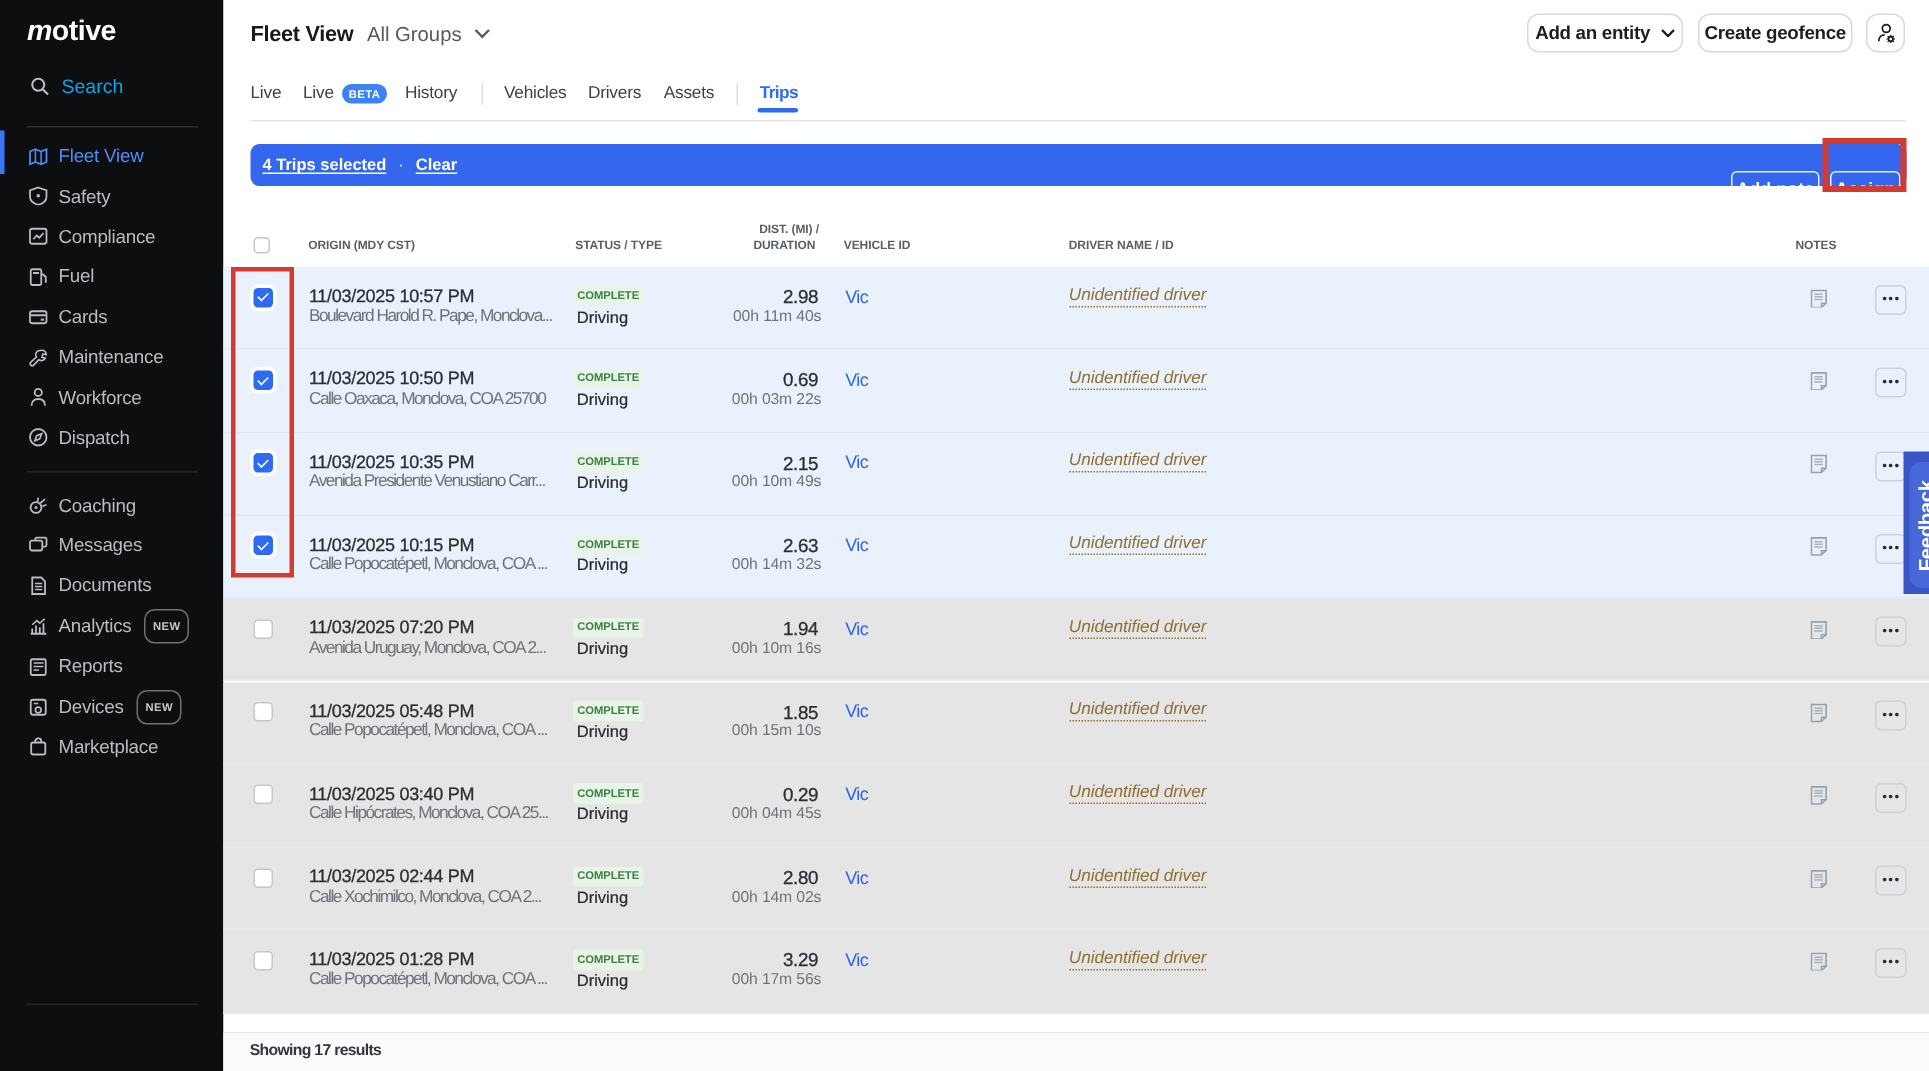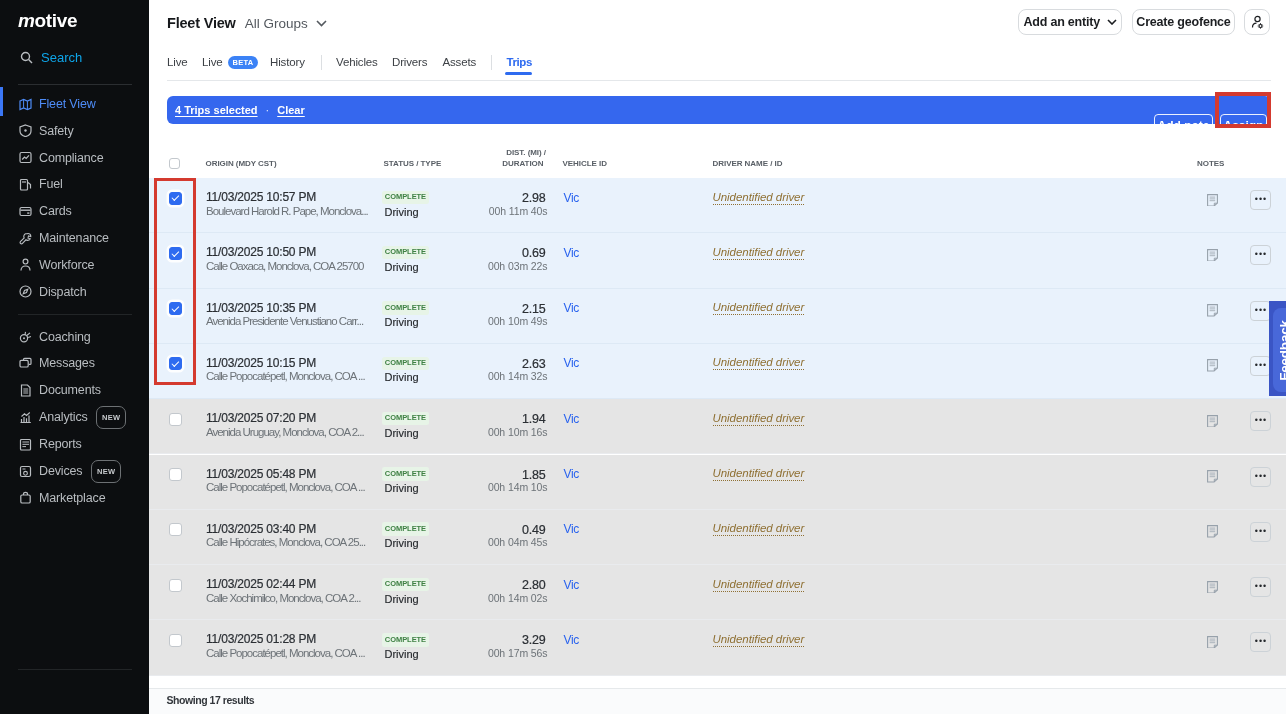--- a/index.html
+++ b/index.html
@@ -371,37 +371,37 @@
             </svg></span>
     <span class="dots"></span>
   </div>
         <div class="row" style="top:454.5px">
     <span class="cb"></span>
     <span class="date">11/03/2025 05:48 PM</span>
           <span class="addr">Calle Popocatépetl, Monclova, COA ...</span>
     <span class="badge">COMPLETE</span>
           <span class="dtype">Driving</span>
     <span class="dist">1.85</span>
-          <span class="dur">00h 14m 10s</span>
+          <span class="dur">00h 15m 10s</span>
     <span class="veh">Vic</span>
     <span class="drv">Unidentified driver</span>
     <span class="noteico"><svg width="11" height="12.5" viewBox="0 0 11 12.5" fill="none">
               <path d="M0.6 0.6 H10.4 V9.1 L7.1 12 H0.6 Z" stroke="#97a1ab" stroke-width="1.1"></path>
               <path d="M2.6 3.1 h5.6 M2.6 4.9 h5.6 M2.6 6.7 h5.6" stroke="#aab3bc" stroke-width="1"></path>
               <path d="M10.2 9.2 L7.3 9.2 L7.3 11.8" stroke="#97a1ab" stroke-width="1"></path>
             </svg></span>
     <span class="dots"></span>
   </div>
         <div class="row" style="top:509.8px">
     <span class="cb"></span>
     <span class="date">11/03/2025 03:40 PM</span>
           <span class="addr">Calle Hipócrates, Monclova, COA 25...</span>
     <span class="badge">COMPLETE</span>
           <span class="dtype">Driving</span>
-    <span class="dist">0.49</span>
+    <span class="dist">0.29</span>
           <span class="dur">00h 04m 45s</span>
     <span class="veh">Vic</span>
     <span class="drv">Unidentified driver</span>
     <span class="noteico"><svg width="11" height="12.5" viewBox="0 0 11 12.5" fill="none">
               <path d="M0.6 0.6 H10.4 V9.1 L7.1 12 H0.6 Z" stroke="#97a1ab" stroke-width="1.1"></path>
               <path d="M2.6 3.1 h5.6 M2.6 4.9 h5.6 M2.6 6.7 h5.6" stroke="#aab3bc" stroke-width="1"></path>
               <path d="M10.2 9.2 L7.3 9.2 L7.3 11.8" stroke="#97a1ab" stroke-width="1"></path>
             </svg></span>
     <span class="dots"></span>
   </div>

